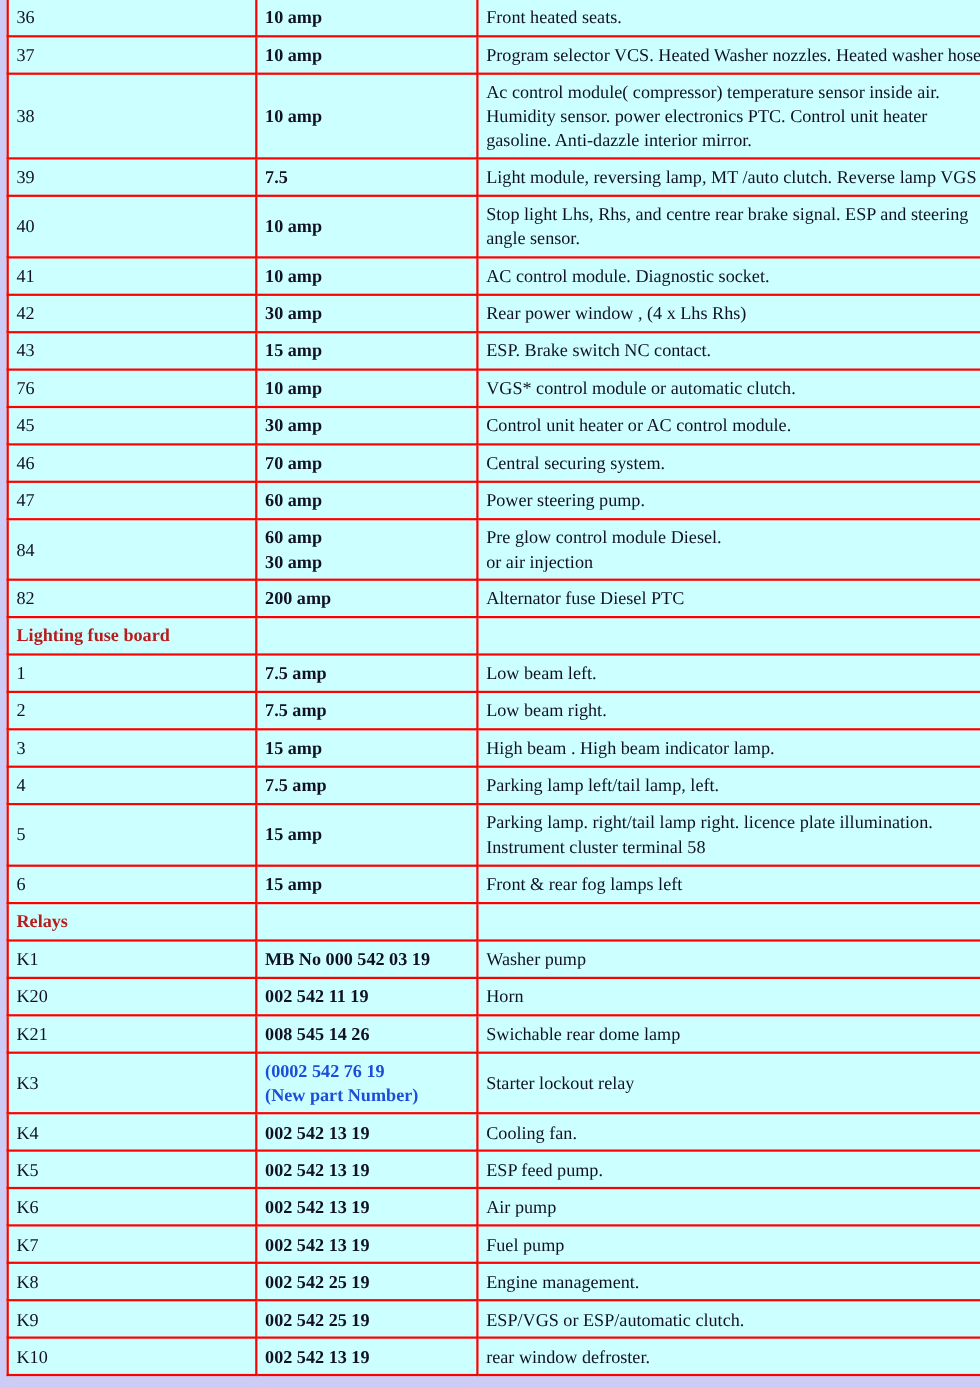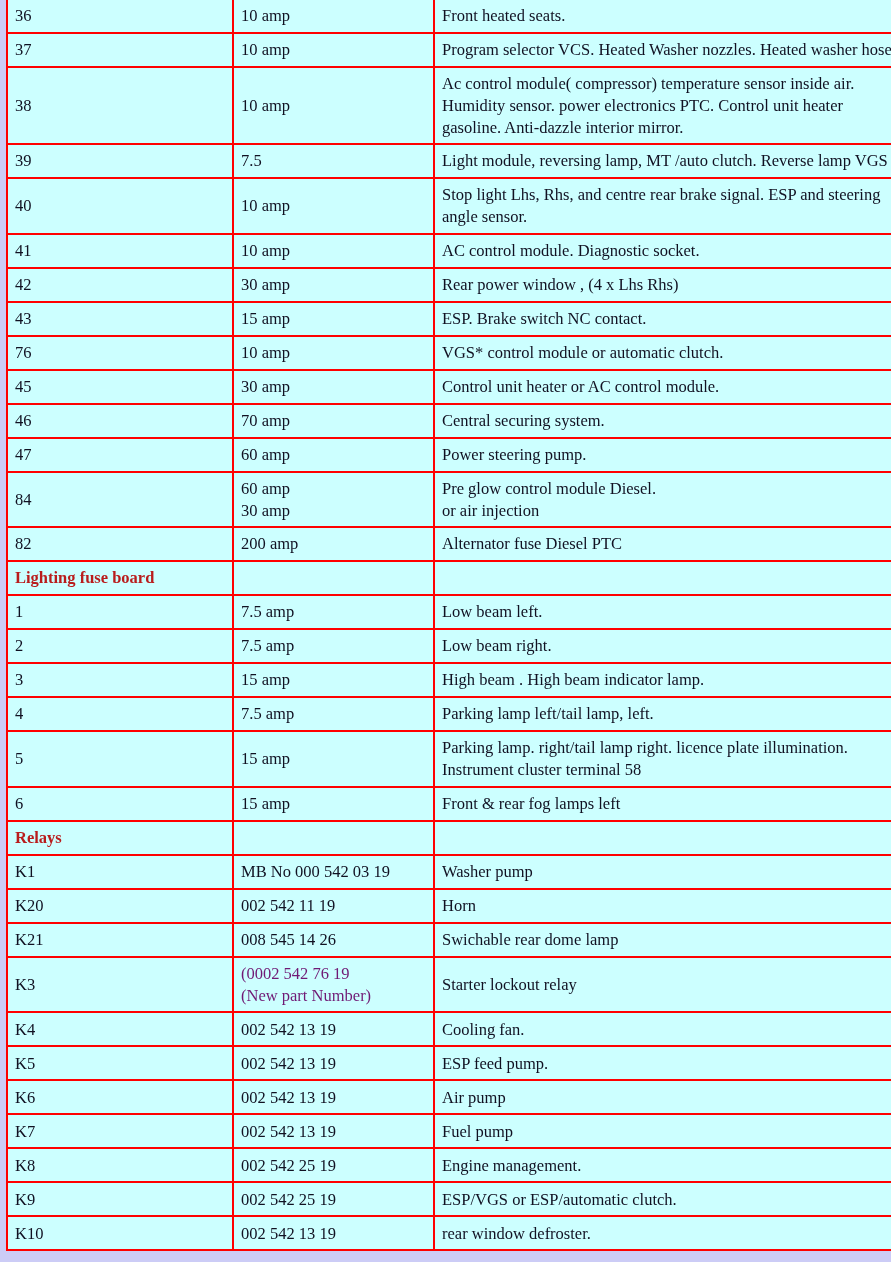--- a/index.html
+++ b/index.html
@@ -32,21 +32,21 @@
     border: 2px solid #ff0000;
     background: #ccffff;
     color: #111122;
     font-size: 16.5px;
     line-height: 1.32;
     padding: 5px 8px 5px 7px;
     vertical-align: middle;
     font-family: "Liberation Serif", "DejaVu Serif", serif;
   }
   td.col-id   { width: 209px; }
-  td.col-amp  { width: 184px; }
+  td.col-amp  { width: 184px; font-weight: bold; }
   td.col-desc { width: 463px; }
 
   tr.section-row td.col-id {
     color: #b91c1c;
     font-weight: bold;
   }
   tr.section-row td {
     height: 22px;
   }
   .cellline { display: block; }
@@ -185,21 +185,21 @@
           <td class="col-amp tall-1">002 542 11 19</td>
           <td class="col-desc tall-1">Horn</td>
         </tr>
         <tr class="data-row">
           <td class="col-id tall-1">K21</td>
           <td class="col-amp tall-1">008 545 14 26</td>
           <td class="col-desc tall-1">Swichable rear dome lamp</td>
         </tr>
         <tr class="data-row">
           <td class="col-id tall-2">K3</td>
-          <td class="col-amp tall-2" style="color: #701a75;">
+          <td class="col-amp tall-2" style="color: #1d4ed8;">
             <span class="cellline">(0002 542 76 19</span>
             <span class="cellline">(New part Number)</span>
           </td>
           <td class="col-desc tall-2">Starter lockout relay</td>
         </tr>
         <tr class="data-row">
           <td class="col-id tall-1">K4</td>
           <td class="col-amp tall-1">002 542 13 19</td>
           <td class="col-desc tall-1">Cooling fan.</td>
         </tr>

